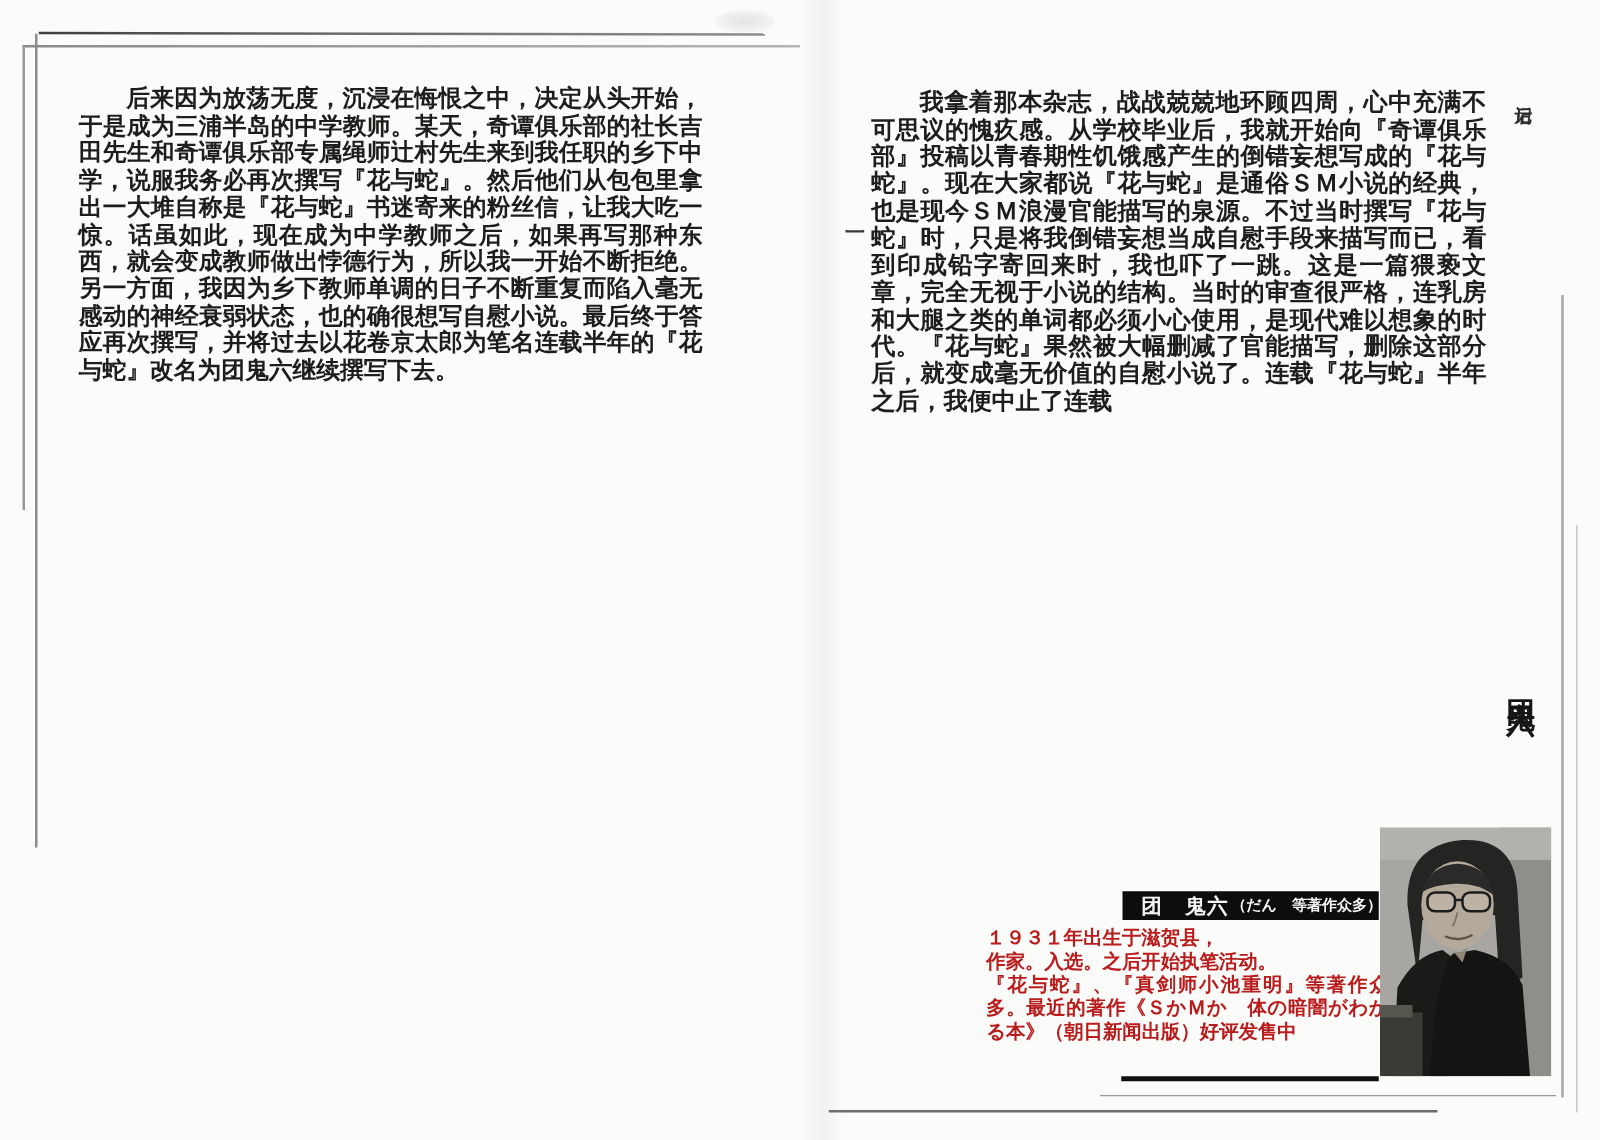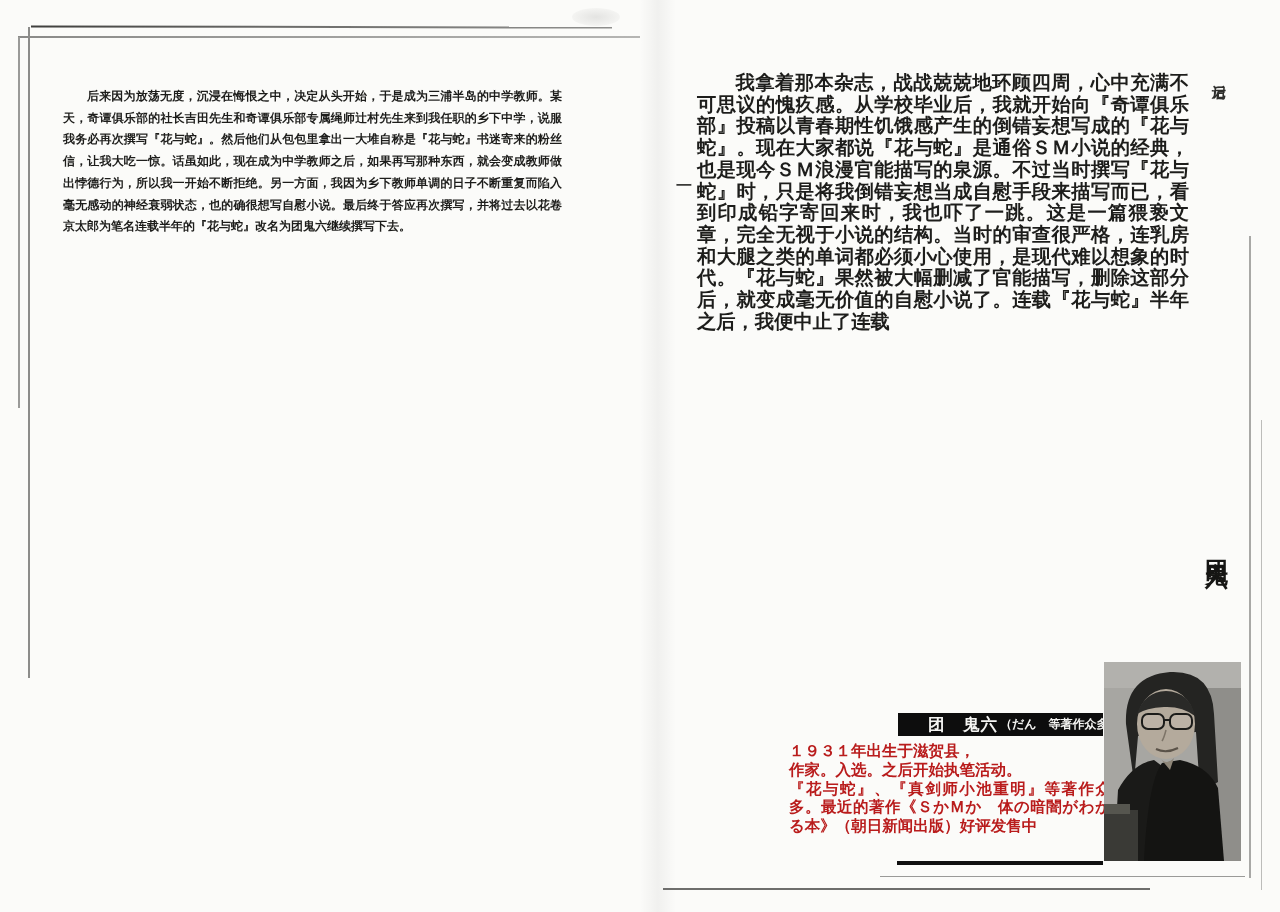--- a/index.html
+++ b/index.html
@@ -10,21 +10,21 @@
     color:#1c1c1c;
   }
   .abs{position:absolute;}
   
   .bodytext{
     text-align:justify;
     font-weight:600;
     color:#1d1d1b;
   }
   .bodytext p{margin:0;text-indent:2em;}
-  .left-col{left:63px;top:86px;width:499px;font-size:12px;line-height:21.7px;}
+  .left-col{left:63px;top:69px;width:499px;font-size:19px;line-height:21.7px;}
   .left-col p + p{margin-top:16px;}
   .right-col{left:697px;top:72px;width:492px;font-size:19.3px;line-height:21.7px;}
   .right-col p + p{margin-top:4px;}
   
   .vert{writing-mode:vertical-rl;text-orientation:upright;}
   .afterword-label{
     left:1211px;top:73px;font-size:14px;letter-spacing:1px;
     color:#2e2e2c;font-weight:600;transform:rotate(2deg);
   }
   .author-margin-label{
@@ -33,21 +33,21 @@
   }
   
   .section-marker{
     left:676px;top:176px;font-size:16px;color:#3a3a38;font-weight:600;
     font-family:"Liberation Serif",serif;
   }
   
   .bio-bar{
     left:898px;top:713px;width:205px;height:23px;
     background:#0d0d0d;color:#f4f4f2;
-    display:flex;align-items:center;padding-left:30px;box-sizing:border-box;
+    display:flex;align-items:center;padding-left:15px;box-sizing:border-box;
     white-space:nowrap;
   }
   .bio-bar .nm{font-size:16.5px;font-weight:bold;letter-spacing:1px;}
   .bio-bar .rd{font-size:12px;margin-left:2px;font-weight:600;}
   .bio-text{
     left:789px;top:742px;width:322px;
     font-size:15.5px;line-height:18.8px;font-weight:600;color:#b91c1c;
     white-space:pre-line;text-align:justify;
   }
   

